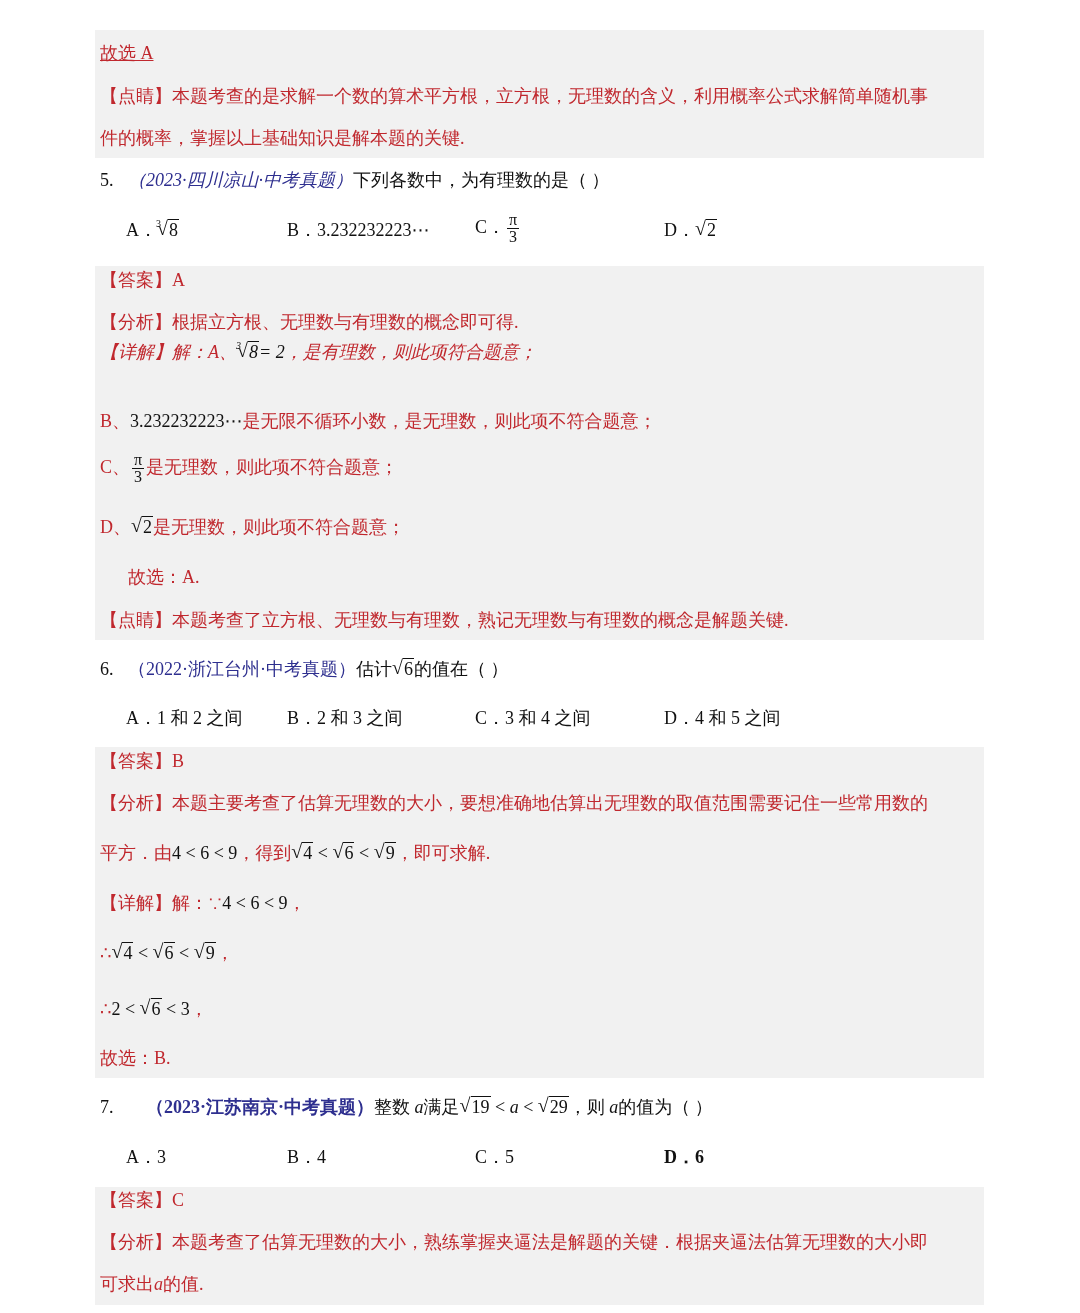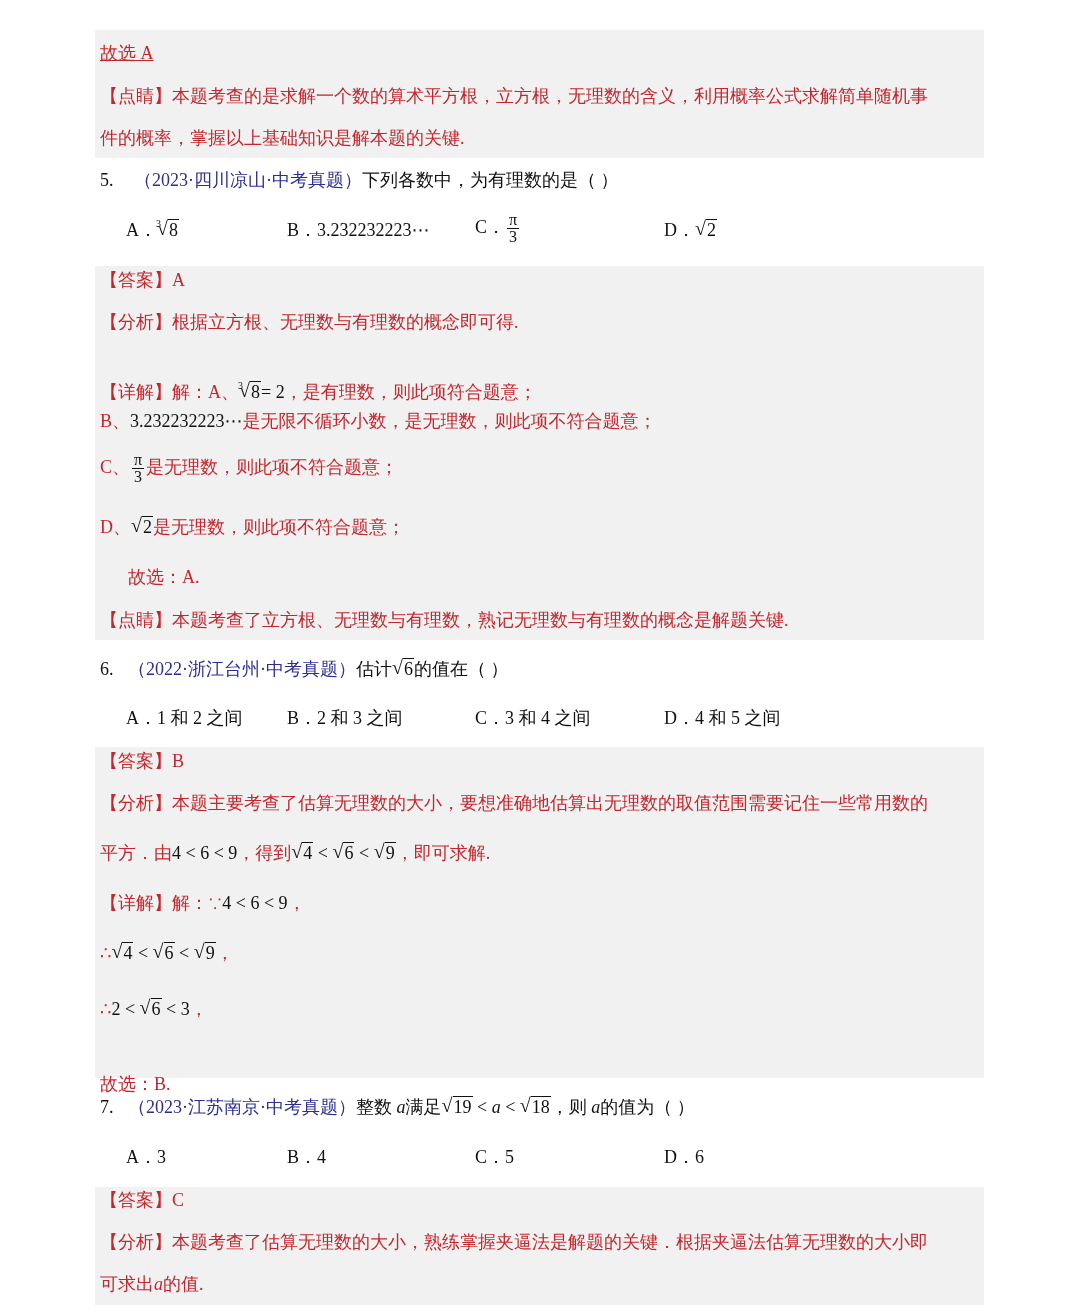--- a/index.html
+++ b/index.html
@@ -25,21 +25,21 @@
 
 <div class="box" style="top:30px;height:128px;"></div>
 <div class="line red" style="top:41px;text-decoration:underline;">故选 A</div>
 <div class="line red" style="top:84px;">
   <span>【点睛】</span><span>本题考查的是求解一个数的算术平方根，立方根，无理数的含义，利用概率公式求解简单随机事</span>
 </div>
 <div class="line red" style="top:126px;">件的概率，掌握以上基础知识是解本题的关键.</div>
 
 <div class="line blk" style="top:168px;">
   <span>5.</span>
-  <span class="blue" style="margin-left:16px;">（2023·四川凉山·中考真题）</span><span>下列各数中，为有理数的是（    ）</span>
+  <span class="blue" style="margin-left:10px;font-style:italic;">（2023·四川凉山·中考真题）</span><span>下列各数中，为有理数的是（    ）</span>
 </div>
 <div class="opt" style="left:126px;top:218px;">
   <span>A．</span><span class="sqrt"><span class="idx">3</span><span class="rad">√</span><span class="body">8</span></span>
 </div>
 <div class="opt" style="left:287px;top:218px;">
   <span>B．</span><span>3.232232223⋯</span>
 </div>
 <div class="opt" style="left:475px;top:212px;">
   <span>C．</span><span class="frac">
       <span class="num">π</span>
@@ -50,21 +50,21 @@
   <span>D．</span><span class="sqrt"><span class="rad">√</span><span class="body">2</span></span>
 </div>
 
 <div class="box" style="top:266px;height:374px;"></div>
 <div class="line red" style="top:268px;">
   <span>【答案】</span><span>A</span>
 </div>
 <div class="line red" style="top:310px;">
   <span>【分析】</span><span>根据立方根、无理数与有理数的概念即可得.</span>
 </div>
-<div class="line red" style="top:380px;">
+<div class="line red" style="top:340px;font-style:italic;">
   <span>【详解】</span><span>解：A、</span><span class="blk"><span class="sqrt"><span class="idx">3</span><span class="rad">√</span><span class="body">8</span></span><span>= 2</span></span><span>，是有理数，则此项符合题意；</span>
 </div>
 <div class="line red" style="top:409px;">
   <span>B、</span><span class="blk">3.232232223⋯</span><span>是无限不循环小数，是无理数，则此项不符合题意；</span>
 </div>
 <div class="line red" style="top:452px;">
   <span>C、</span><span class="frac blk">
       <span class="num">π</span>
       <span>3</span>
     </span><span>是无理数，则此项不符合题意；</span>
@@ -98,32 +98,32 @@
 </div>
 <div class="line red" style="top:891px;">
   <span>【详解】</span><span>解：∵</span><span class="blk">4 &lt; 6 &lt; 9</span><span>，</span>
 </div>
 <div class="line red" style="top:941px;">
   <span>∴</span><span class="blk"><span class="sqrt"><span class="rad">√</span><span class="body">4</span></span> &lt; <span class="sqrt"><span class="rad">√</span><span class="body">6</span></span> &lt; <span class="sqrt"><span class="rad">√</span><span class="body">9</span></span></span><span>，</span>
 </div>
 <div class="line red" style="top:997px;">
   <span>∴</span><span class="blk">2 &lt; <span class="sqrt"><span class="rad">√</span><span class="body">6</span></span> &lt; 3</span><span>，</span>
 </div>
-<div class="line red" style="top:1072px;">故选：B.</div>
+<div class="line red" style="top:1046px;">故选：B.</div>
 
 <div class="line blk" style="top:1095px;">
   <span>7.</span>
-  <span class="blue" style="margin-left:10px;">（2023·江苏南京·中考真题）</span><span>整数</span>
-  <span class="it">a</span><span>满足</span><span class="sqrt"><span class="rad">√</span><span class="body">19</span></span> &lt; <span class="it">a</span> &lt; <span class="sqrt"><span class="rad">√</span><span class="body">18</span></span><span>，则</span>
+  <span class="blue" style="margin-left:28px;font-weight:bold;">（2023·江苏南京·中考真题）</span><span>整数</span>
+  <span class="it">a</span><span>满足</span><span class="sqrt"><span class="rad">√</span><span class="body">19</span></span> &lt; <span class="it">a</span> &lt; <span class="sqrt"><span class="rad">√</span><span class="body">29</span></span><span>，则</span>
   <span class="it">a</span><span>的值为（  ）</span>
 </div>
 <div class="opt" style="left:126px;top:1145px;"><span>A．</span><span>3</span></div>
 <div class="opt" style="left:287px;top:1145px;"><span>B．</span><span>4</span></div>
 <div class="opt" style="left:475px;top:1145px;"><span>C．</span><span>5</span></div>
-<div class="opt" style="left:664px;top:1145px;"><span>D．</span><span>6</span></div>
+<div class="opt" style="left:664px;top:1145px;font-weight:bold;"><span>D．</span><span>6</span></div>
 
 <div class="box" style="top:1187px;height:118px;"></div>
 <div class="line red" style="top:1188px;">
   <span>【答案】</span><span>C</span>
 </div>
 <div class="line red" style="top:1230px;">
   <span>【分析】</span><span>本题考查了估算无理数的大小，熟练掌握夹逼法是解题的关键．根据夹逼法估算无理数的大小即</span>
 </div>
 <div class="line red" style="top:1272px;">
   <span>可求出</span><span class="it">a</span><span>的值.</span>

